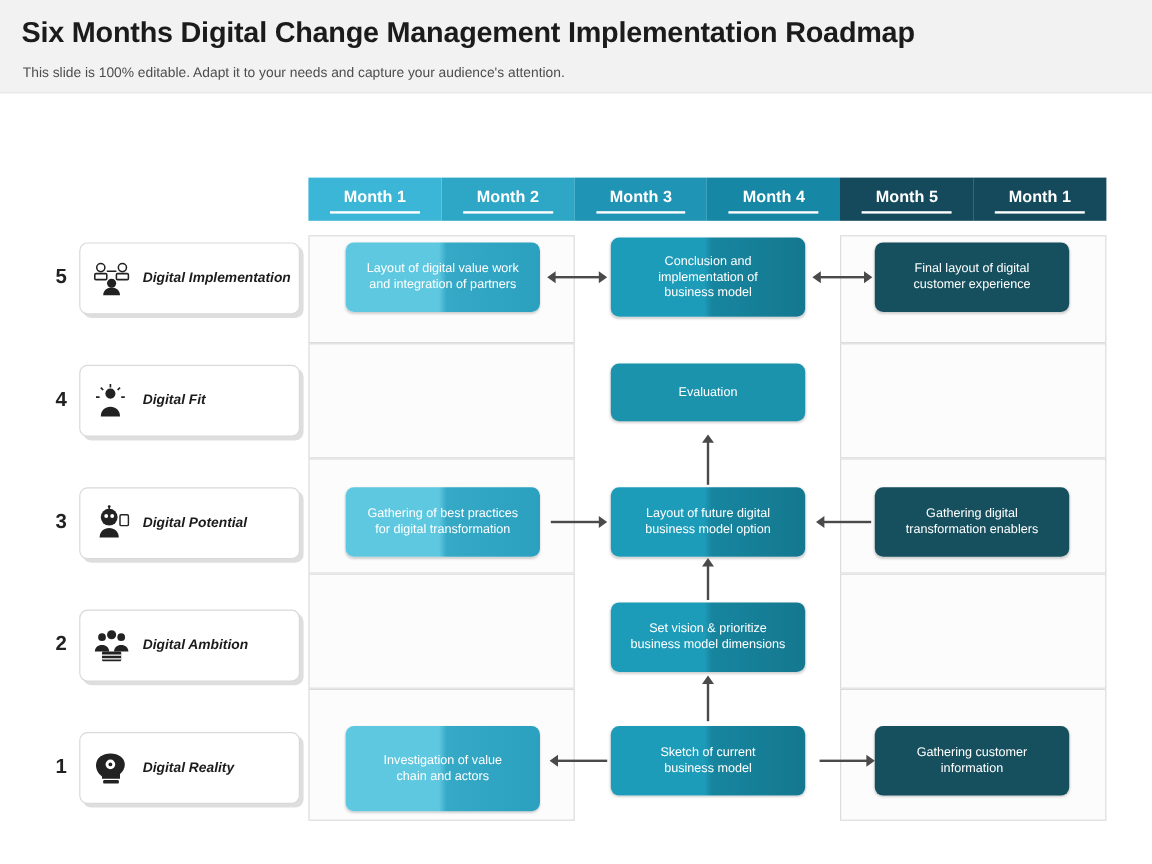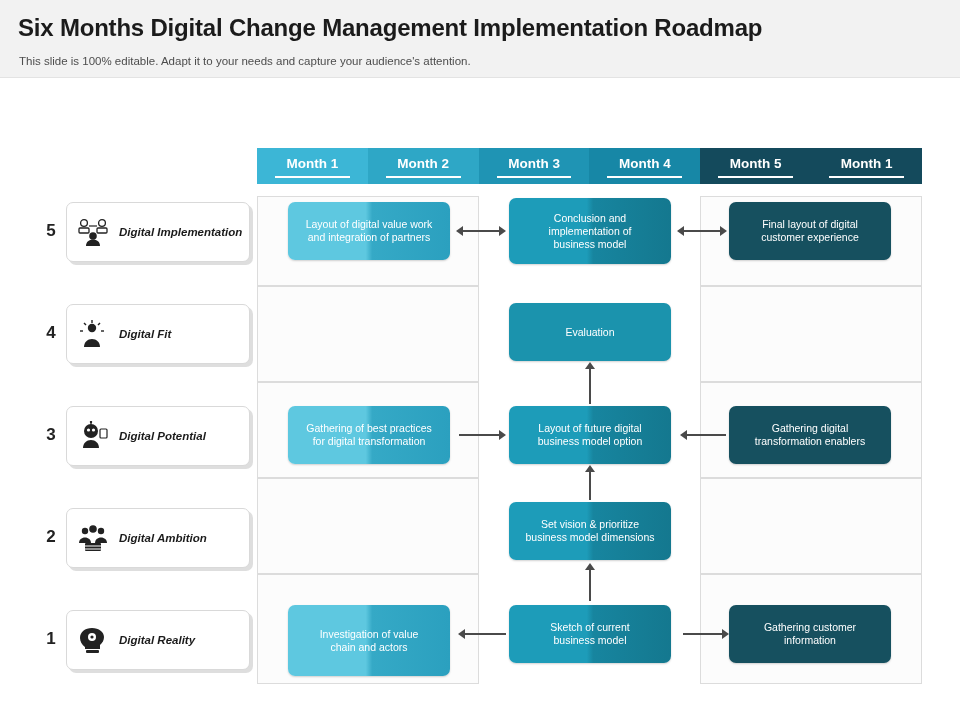--- a/index.html
+++ b/index.html
@@ -273,21 +273,21 @@
   </div>
 
   <div class="arrow-line" style="left:459px; top:152px; width:41px; height:1.5px;"></div>
   <div class="arrow-head ah-left" style="left:456px; top:148px;"></div>
   <div class="arrow-head ah-right" style="left:499px; top:148px;"></div>
 
   <div class="arrow-line" style="left:680px; top:152px; width:41px; height:1.5px;"></div>
   <div class="arrow-head ah-left" style="left:677px; top:148px;"></div>
   <div class="arrow-head ah-right" style="left:720px; top:148px;"></div>
 
-  <div class="box teal" style="left:509px; top:225px; width:162px; height:58px;">
+  <div class="box teal" style="left:509px; top:225px; width:162px; height:48px;">
     <div>
       <span>Evaluation</span>
     </div>
   </div>
 
   <div class="arrow-line" style="left:589px; top:290px; width:1.5px; height:36px;"></div>
   <div class="arrow-head ah-up" style="left:585px; top:284px;"></div>
 
   <div class="box light" style="left:288px; top:328px; width:162px; height:58px;">
     <div>

